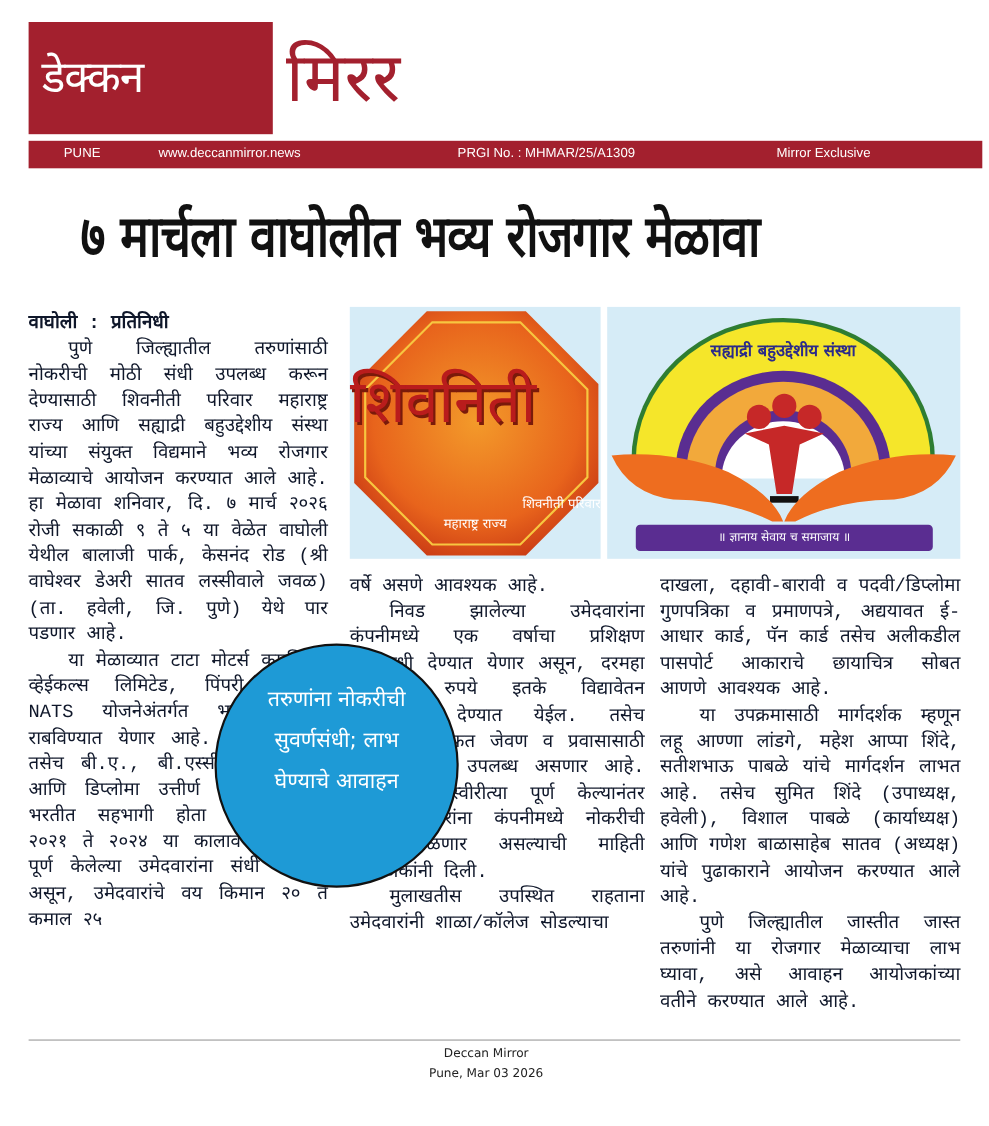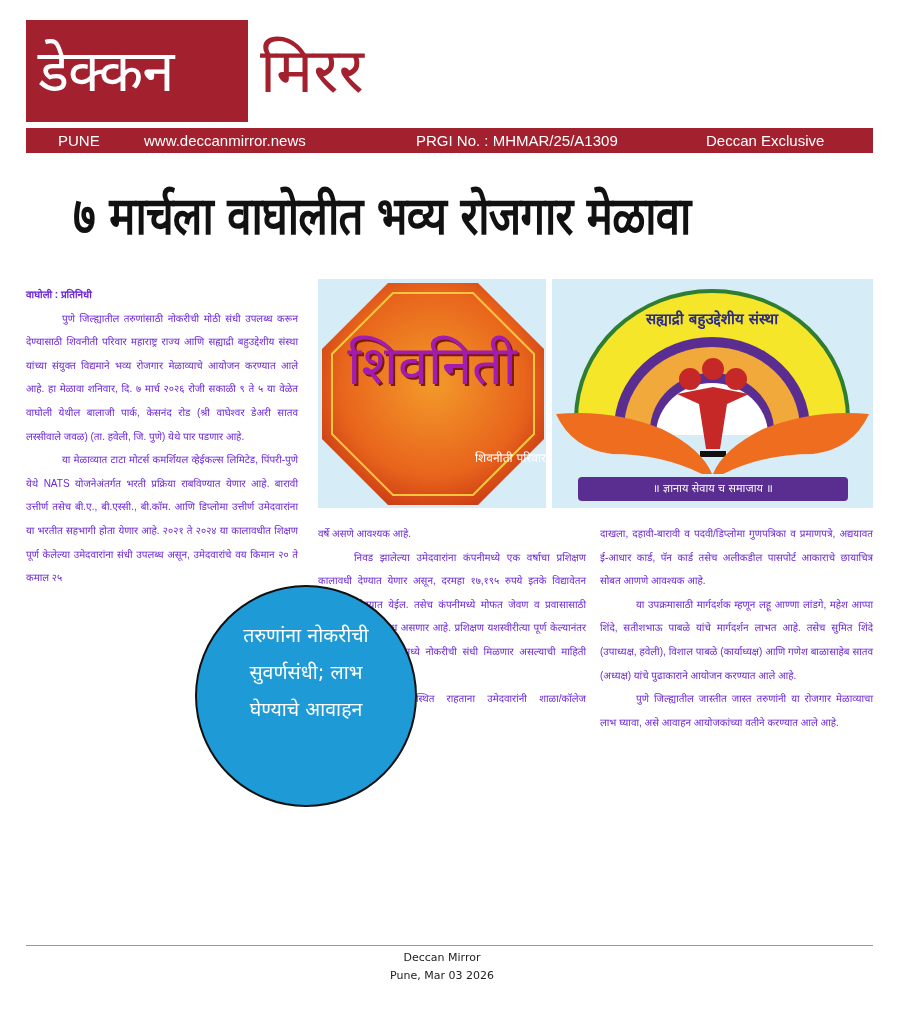--- a/index.html
+++ b/index.html
@@ -2,35 +2,35 @@
 <html><head>
 <meta charset="utf-8">
 <style>
   html, body { margin: 0; padding: 0; background: #ffffff; }
   body { width: 899px; height: 1024px; position: relative; overflow: hidden;
          font-family: "DejaVu Sans", sans-serif; color: #111; }
   .abs { position: absolute; }
 
   
   .brand-box { left: 26px; top: 20px; width: 222px; height: 102px; background: #a3202e; }
-  .brand-box span { position: absolute; left: 12px; top: 6px; font-size: 58px; line-height: 90px;
+  .brand-box span { position: absolute; left: 12px; top: 6px; font-size: 40px; line-height: 90px;
         color: #fff; font-family: "DejaVu Sans", sans-serif; letter-spacing: -1px; }
   .brand-word2 { left: 260px; top: 26px; font-size: 62px; line-height: 90px; color: #a3202e;
         font-family: "DejaVu Sans", sans-serif; }
   .info-bar { left: 26px; top: 128px; width: 847px; height: 25px; background: #a3202e;
-        color: #fff; font-family: "Liberation Sans", sans-serif; font-size: 15px; }
+        color: #fff; font-family: "Liberation Sans", sans-serif; font-size: 12px; padding-left: 20px; }
   .info-bar span { position: absolute; top: 4px; white-space: nowrap; }
 
   
   .headline { left: 24px; top: 176px; width: 852px; text-align: center; font-size: 52px;
         font-weight: bold; line-height: 80px; white-space: nowrap; letter-spacing: -1px;
         font-family: "DejaVu Sans", sans-serif; transform: scaleX(0.84); transform-origin: left center; }
 
   
-  .col { font-family: Liberation Sans, sans-serif; font-size: 10px; line-height: 23.6px; color: #6d28d9; }
+  .col { font-family: Liberation Mono, monospace; font-size: 17px; line-height: 23.6px; color: #0f172a; }
   .col p { margin: 0; text-align: justify; text-indent: 36px; }
   .col p.noindent { text-indent: 0; }
   .col .dateline { font-weight: bold; text-indent: 0; display: block; }
   .col-left { left: 26px; top: 283px; width: 272px; }
   .col-mid  { left: 318px; top: 522px; width: 268px; }
   .col-right{ left: 600px; top: 522px; width: 273px; }
   .wrap-spacer { float: right; shape-outside: circle(50%); }
 
   
   .img-shiv { left: 318px; top: 279px; width: 228px; height: 229px; background: #d6ecf7; overflow: hidden; }
@@ -53,21 +53,21 @@
 
 <div class="abs brand-box">
   <span>डेक्कन</span>
 </div>
 <div class="abs brand-word2">मिरर</div>
 
 <div class="abs info-bar">
   <span style="left:32px">PUNE</span>
   <span style="left:118px">www.deccanmirror.news</span>
   <span style="left:390px">PRGI No. : MHMAR/25/A1309</span>
-  <span style="left:680px">Deccan Exclusive</span>
+  <span style="left:680px">Mirror Exclusive</span>
 </div>
 
 <div class="abs headline">७ मार्चला वाघोलीत भव्य रोजगार मेळावा</div>
 
 <div class="abs col col-left">
   <span class="dateline">वाघोली : प्रतिनिधी</span>
   <div class="wrap-spacer" style="width:120px;height:226px;margin-top:308px;margin-right:-148px;"></div>
   <p>पुणे जिल्ह्यातील तरुणांसाठी नोकरीची मोठी संधी उपलब्ध करून देण्यासाठी शिवनीती परिवार महाराष्ट्र राज्य आणि सह्याद्री बहुउद्देशीय संस्था यांच्या संयुक्त विद्यमाने भव्य रोजगार मेळाव्याचे आयोजन करण्यात आले आहे. हा मेळावा शनिवार, दि. ७ मार्च २०२६ रोजी सकाळी ९ ते ५ या वेळेत वाघोली येथील बालाजी पार्क, केसनंद रोड (श्री वाघेश्वर डेअरी सातव लस्सीवाले जवळ) (ता. हवेली, जि. पुणे) येथे पार पडणार आहे.</p>
   <p>या मेळाव्यात टाटा मोटर्स कमर्शियल व्हेईकल्स लिमिटेड, पिंपरी-पुणे येथे NATS योजनेअंतर्गत भरती प्रक्रिया राबविण्यात येणार आहे. बारावी उत्तीर्ण तसेच बी.ए., बी.एस्सी., बी.कॉम. आणि डिप्लोमा उत्तीर्ण उमेदवारांना या भरतीत सहभागी होता येणार आहे. २०२१ ते २०२४ या कालावधीत शिक्षण पूर्ण केलेल्या उमेदवारांना संधी उपलब्ध असून, उमेदवारांचे वय किमान २० ते कमाल २५</p>
 </div>
@@ -77,22 +77,23 @@
     <defs>
       <radialGradient id="og" cx="50%" cy="45%" r="60%">
         <stop offset="0%" stop-color="#f39a2a"></stop>
         <stop offset="70%" stop-color="#e8641c"></stop>
         <stop offset="100%" stop-color="#c93a14"></stop>
       </radialGradient>
     </defs>
     <polygon points="70,4 160,4 226,70 226,160 160,226 70,226 4,160 4,70" fill="url(#og)"></polygon>
     <polygon points="75,14 155,14 216,75 216,155 155,216 75,216 14,155 14,75" fill="none" stroke="#f7c640" stroke-width="2"></polygon>
   </svg>
-  <div style="position:absolute;left:0;top:52px;width:228px;text-align:center;color:#a21caf;font-family:'DejaVu Serif',serif;font-size:54px;line-height:70px;text-shadow:2px 2px 0 #7a1a0a;">शिवनिती</div>
+  <div style="position:absolute;left:0;top:52px;width:228px;color:#b91c1c;font-family:'DejaVu Serif',serif;font-size:54px;line-height:70px;text-shadow:2px 2px 0 #7a1a0a;">शिवनिती</div>
   <div style="position:absolute;left:0;top:170px;width:228px;text-align:right;color:#fff;font-size:12px;line-height:18px;">शिवनीती परिवार</div>
+  <div style="position:absolute;left:0;top:188px;width:228px;text-align:center;color:#fff;font-size:12px;line-height:18px;">महाराष्ट्र राज्य</div>
 </div>
 
 <div class="abs img-sahy">
   <svg width="321" height="229" viewBox="0 0 321 229">
     <path d="M22,140 A138,130 0 0 1 298,140 Z" fill="#2e7d32"></path>
     <path d="M26,140 A134,126 0 0 1 294,140 Z" fill="#f5e62a"></path>
     <path d="M62,150 A98,92 0 0 1 258,150 Z" fill="#5a2d91"></path>
     <path d="M72,150 A88,82 0 0 1 248,150 Z" fill="#f2a93b"></path>
     <path d="M98,152 A62,58 0 0 1 222,152 Z" fill="#5a2d91"></path>
     <path d="M104,156 A56,52 0 0 1 216,156 Z" fill="#ffffff"></path>

